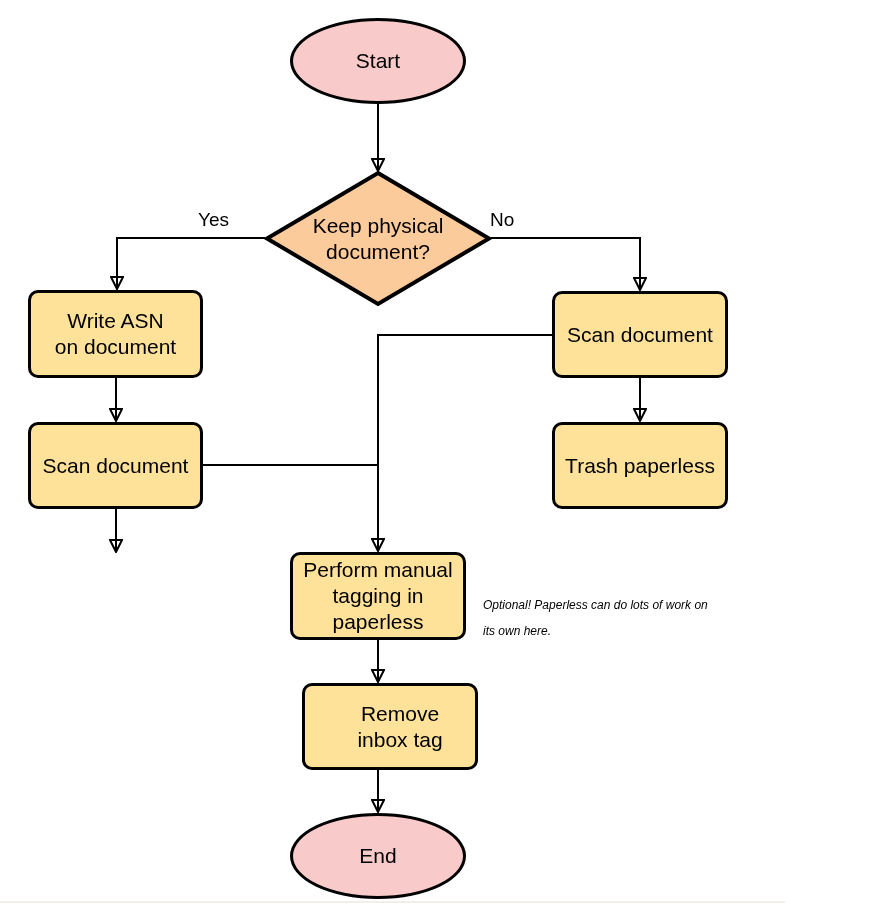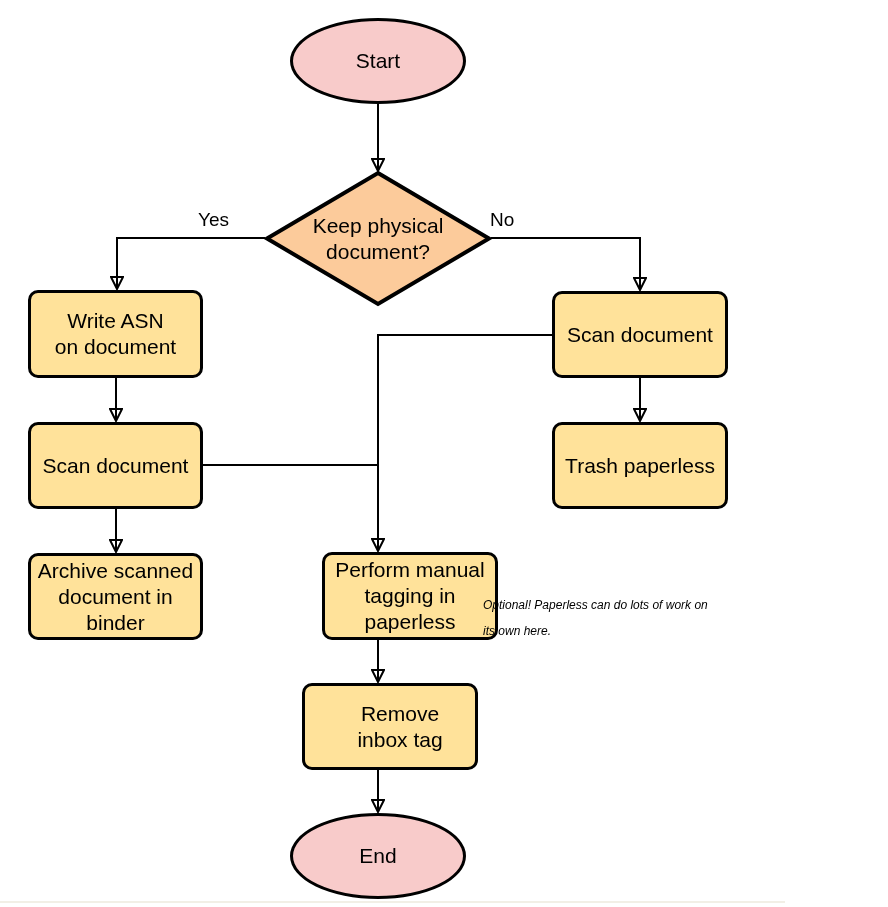--- a/index.html
+++ b/index.html
@@ -129,35 +129,30 @@
 
   <div class="node process" style="left:28px; top:290px; width:175px; height:88px;">
     <span>Write ASN
 on document</span>
   </div>
 
   <div class="node process" style="left:28px; top:422px; width:175px; height:87px;">
     <span>Scan document</span>
   </div>
 
-  <div class="node process" style="left:28px; top:553px; width:175px; height:87px;">
-    <span>Archive scanned
-document in
-binder</span>
-  </div>
 
   <div class="node process" style="left:552px; top:291px; width:176px; height:87px;">
     <span>Scan document</span>
   </div>
 
   <div class="node process" style="left:552px; top:422px; width:176px; height:87px;">
     <span>Trash paperless</span>
   </div>
 
-  <div class="node process" style="left:290px; top:552px; width:176px; height:88px;margin-left:32px;">
+  <div class="node process" style="left:290px; top:552px; width:176px; height:88px;">
     <span>Perform manual
 tagging in
 paperless</span>
   </div>
 
   <div class="note" style="left:483px; top:592px; width:402px;">Optional! Paperless can do lots of work on
 its own here.</div>
 
   <div class="node process" style="left:302px; top:683px; width:176px; height:87px;padding-left:20px;">
     <span>Remove

